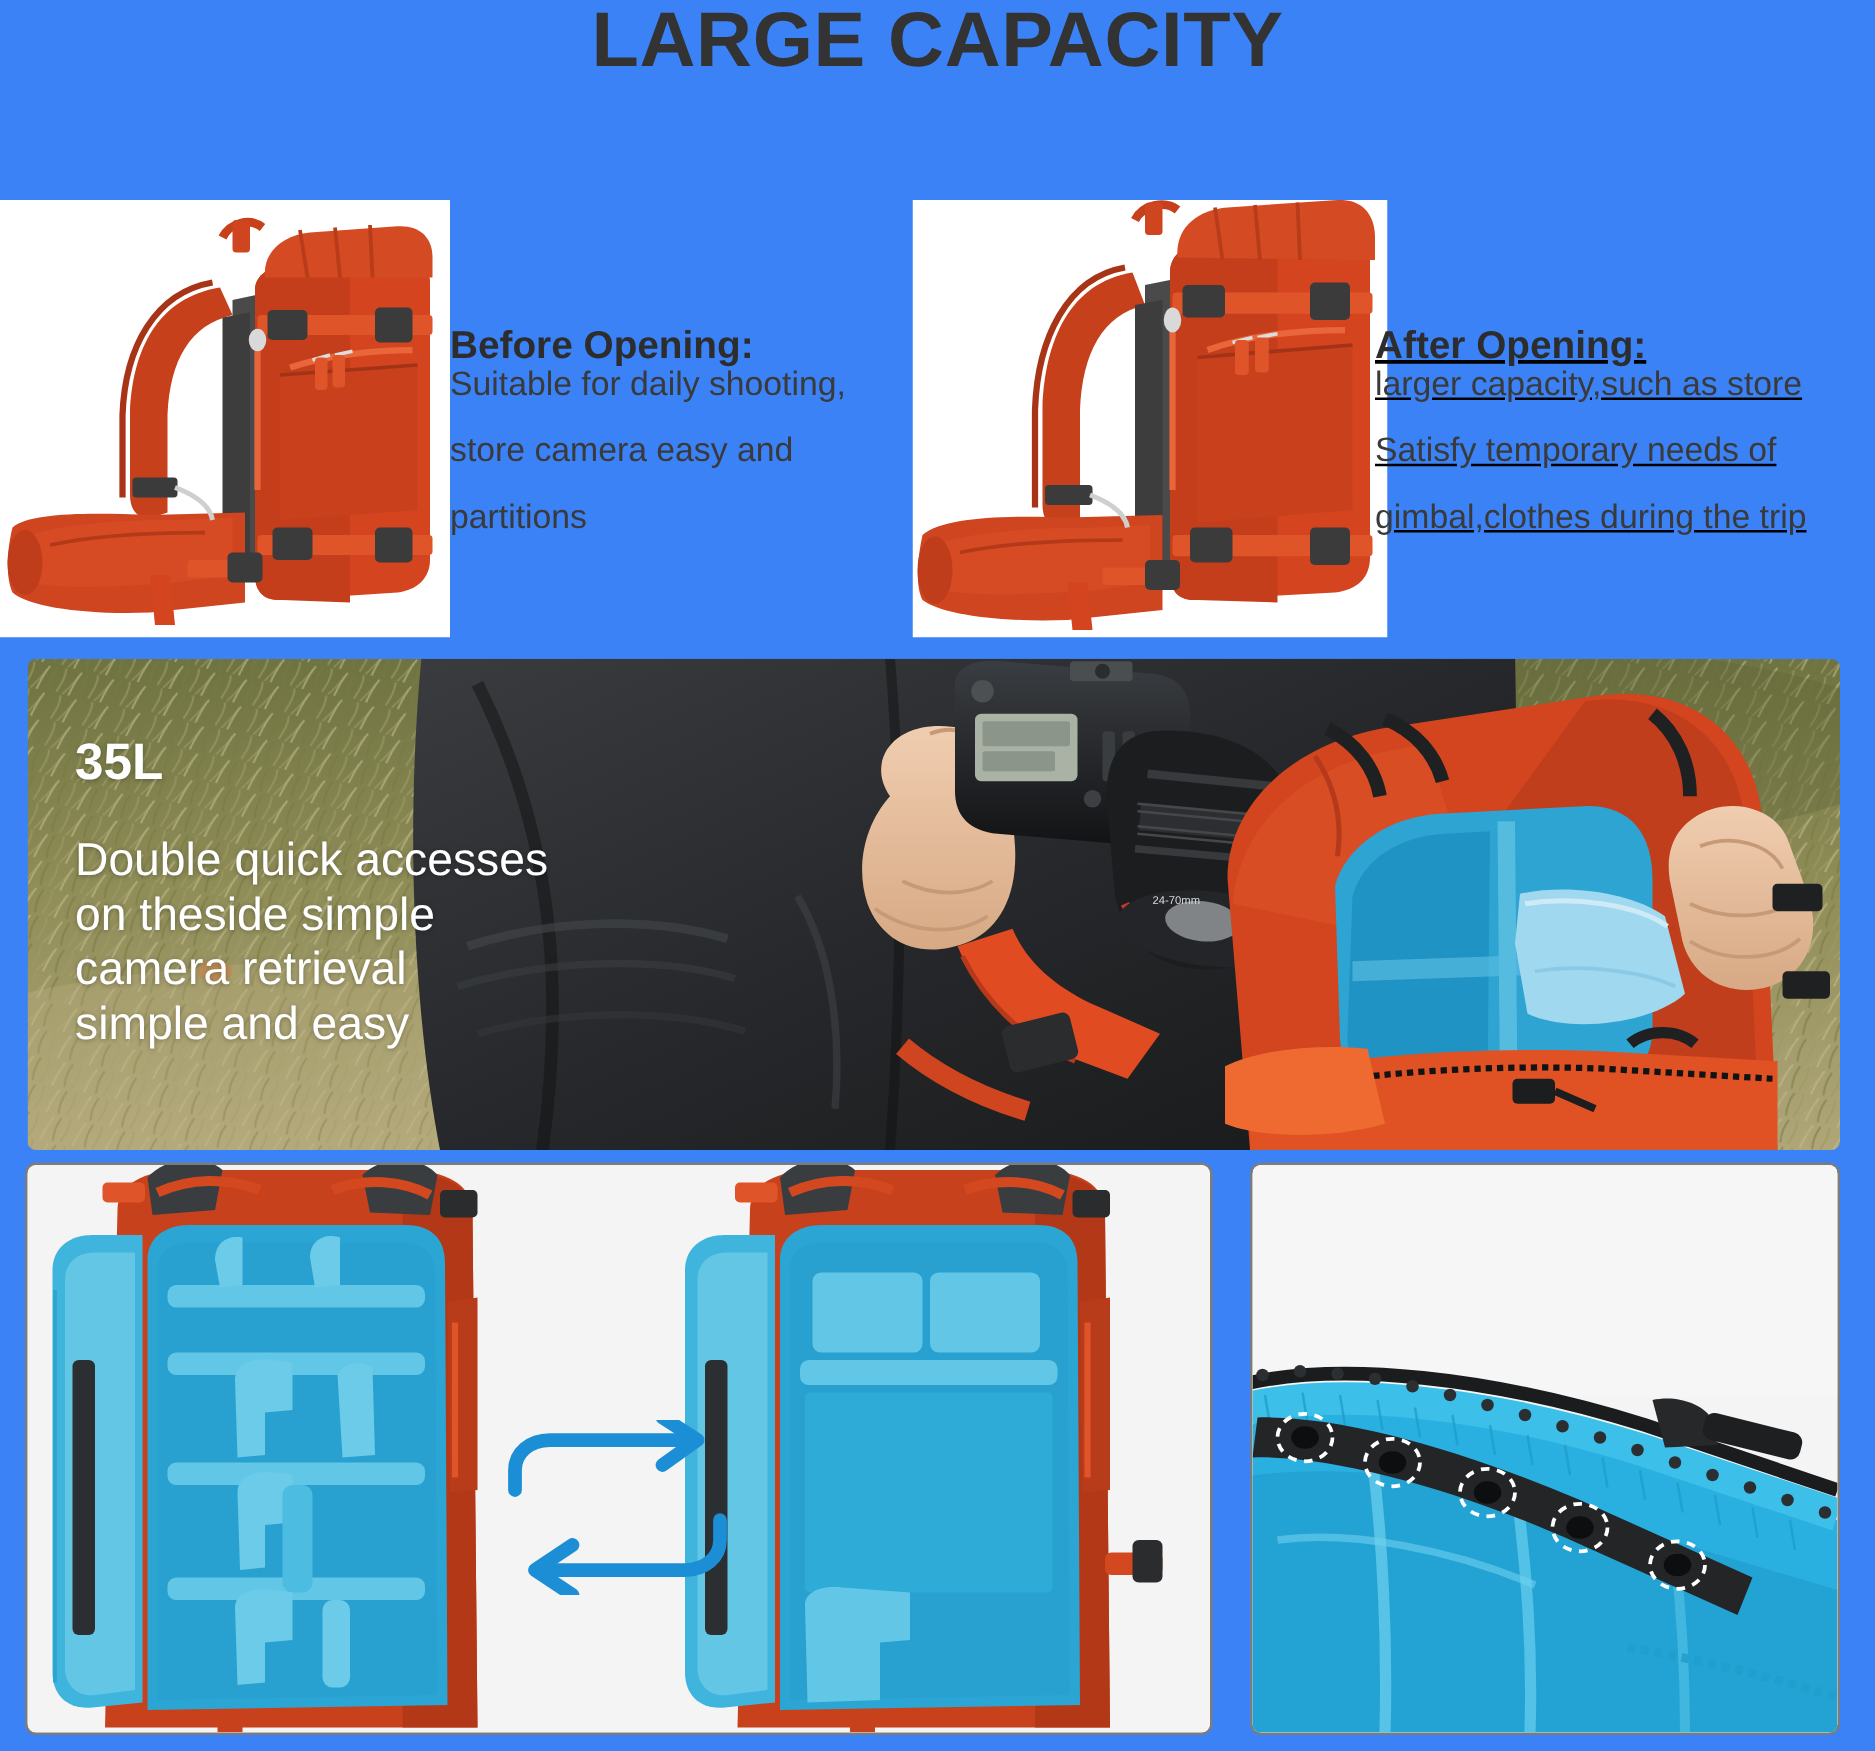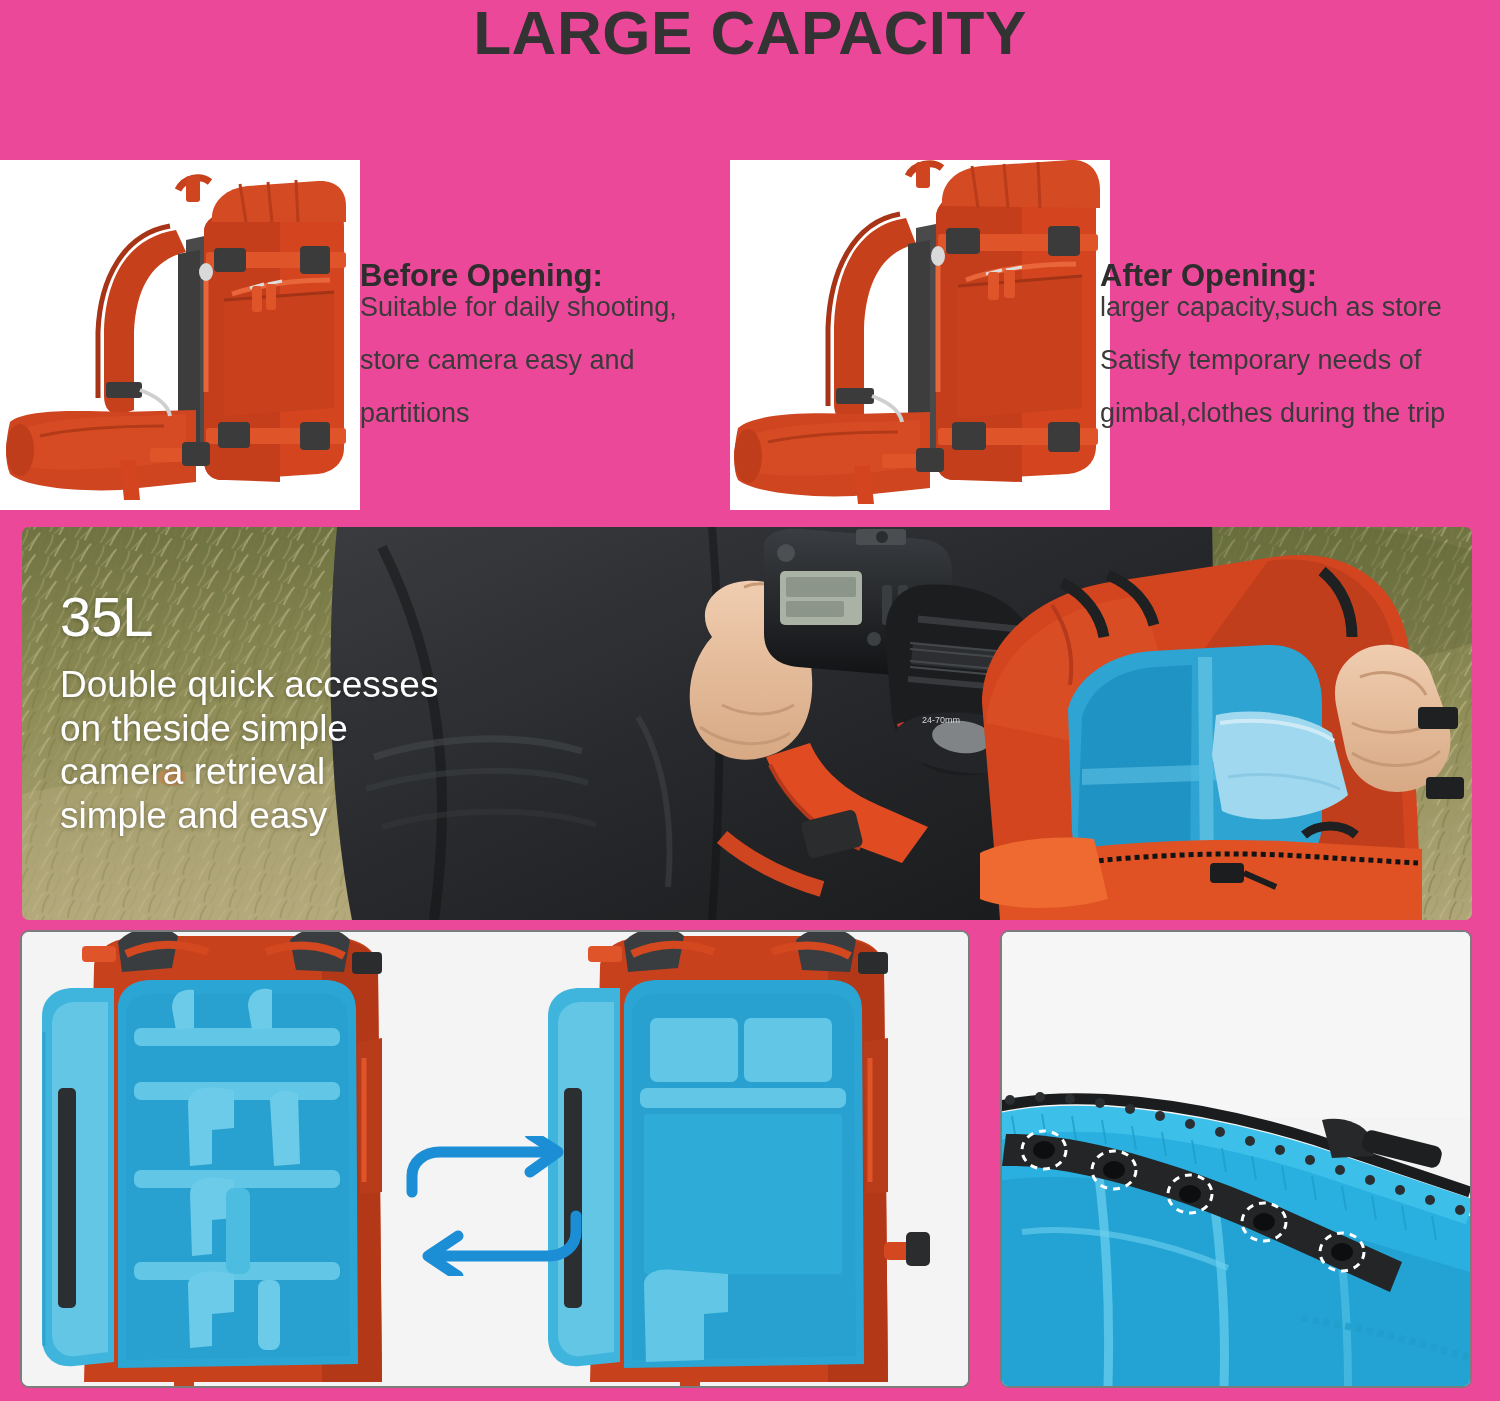--- a/index.html
+++ b/index.html
@@ -2,21 +2,21 @@
 <html><head>
 <meta charset="utf-8">
 <style>
   * { box-sizing: border-box; margin: 0; padding: 0; }
   html, body {
     width: 1500px; height: 1401px;
     background: #ffffff;
     font-family: "Liberation Sans", sans-serif;
     overflow: hidden;
   }
-  .page { position: relative; width: 1500px; height: 1401px; background:#ec4899; }
+  .page { position: relative; width: 1500px; height: 1401px; background:#3b82f6; }
 
   
   .title {
     position: absolute; top: 2px; left: 0; width: 1500px;
     text-align: center;
     font-size: 62px; font-weight: bold; letter-spacing: 0.5px;
     color: #333333; line-height: 1.0;
   }
   .subtitle {
     position: absolute; top: 92px; left: 0; width: 1500px;
@@ -45,21 +45,21 @@
   .hero {
     position: absolute; left: 22px; top: 527px;
     width: 1450px; height: 393px;
     border-radius: 7px; overflow: hidden;
   }
   .hero svg { display: block; }
   .hero-overlay {
     position: absolute; left: 38px; top: 62px;
     color: #ffffff; text-shadow: 0 1px 4px rgba(0,0,0,.30);
   }
-  .hero-vol { font-size: 56px; font-weight: normal; line-height: 1.0; margin-bottom: 18px; }
+  .hero-vol { font-size: 41px; font-weight: bold; line-height: 1.0; margin-bottom: 36px; }
   .hero-line { font-size: 37px; font-weight: 400; line-height: 1.18; white-space: nowrap; }
 
   
   .panel {
     position: absolute;
     background: #f4f4f4;
     border: 2px solid #7c7c7c;
     border-radius: 9px;
     overflow: hidden;
   }
@@ -188,21 +188,21 @@
           <rect x="186" y="288" width="28" height="24" rx="4" fill="#3b3b3b"></rect>
           <path d="M124,306 L128,344 L144,344 L140,306 Z" fill="#d4441f"></path>
           <rect x="106" y="228" width="38" height="16" rx="3" fill="#3b3b3b"></rect>
           <path d="M142,236 C158,242 170,250 172,262" stroke="#cfcfcf" stroke-width="4" fill="none"></path>
           <path d="M178,16 C184,4 202,0 212,8" stroke="#c6401c" stroke-width="7" fill="none"></path>
           <rect x="186" y="2" width="14" height="26" rx="3" fill="#cf4520"></rect>
         </g>
       </svg>
     </div>
 
-    <div class="feat-text" style="left:1100px; top:98px;">
+    <div class="feat-text" style="left:1100px; top:98px;text-decoration:underline;">
       <div class="feat-head">After Opening:</div>
       <div class="feat-line">larger capacity,such as store</div>
       <div class="feat-line">Satisfy temporary needs of</div>
       <div class="feat-line">gimbal,clothes during the trip</div>
     </div>
   </div>
 
   <div class="hero">
     <svg width="1450" height="393" viewBox="0 0 1450 393" preserveAspectRatio="none">
       <defs>

